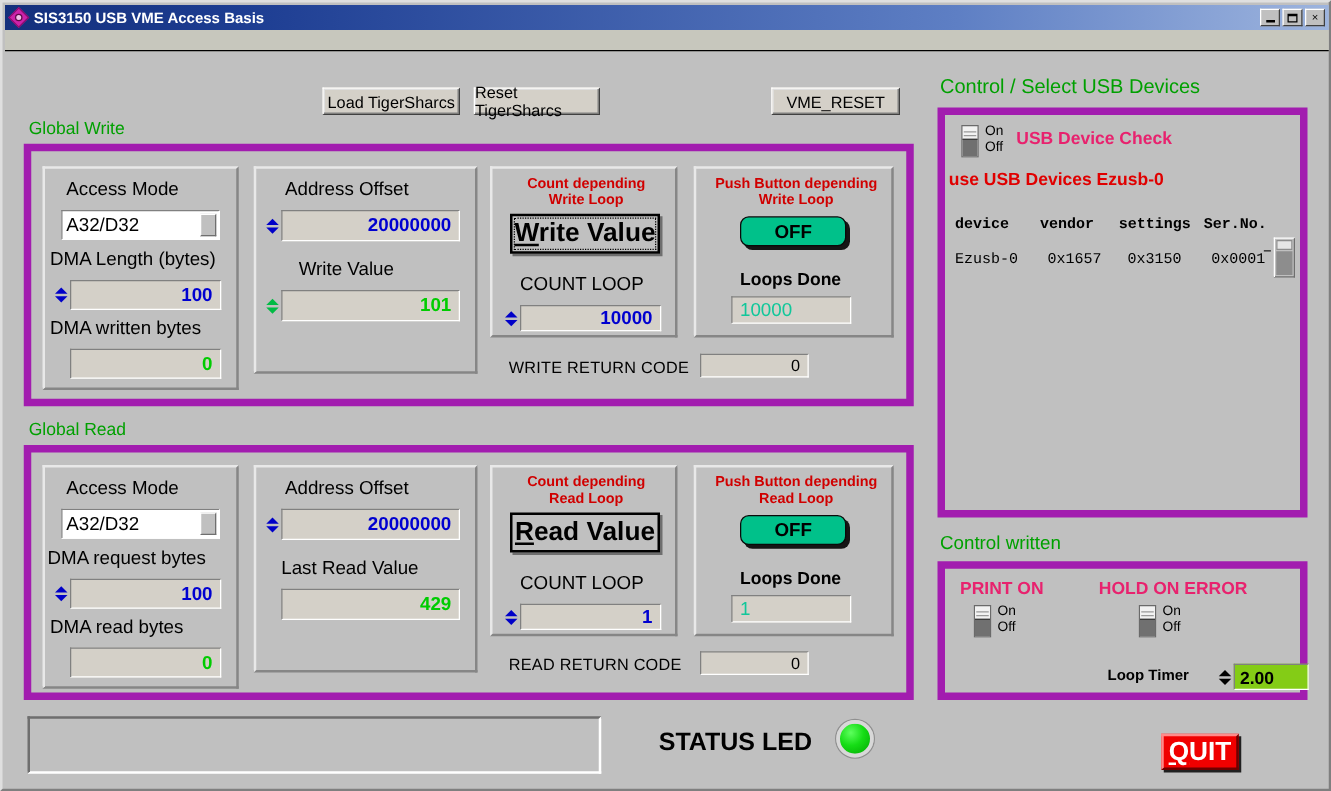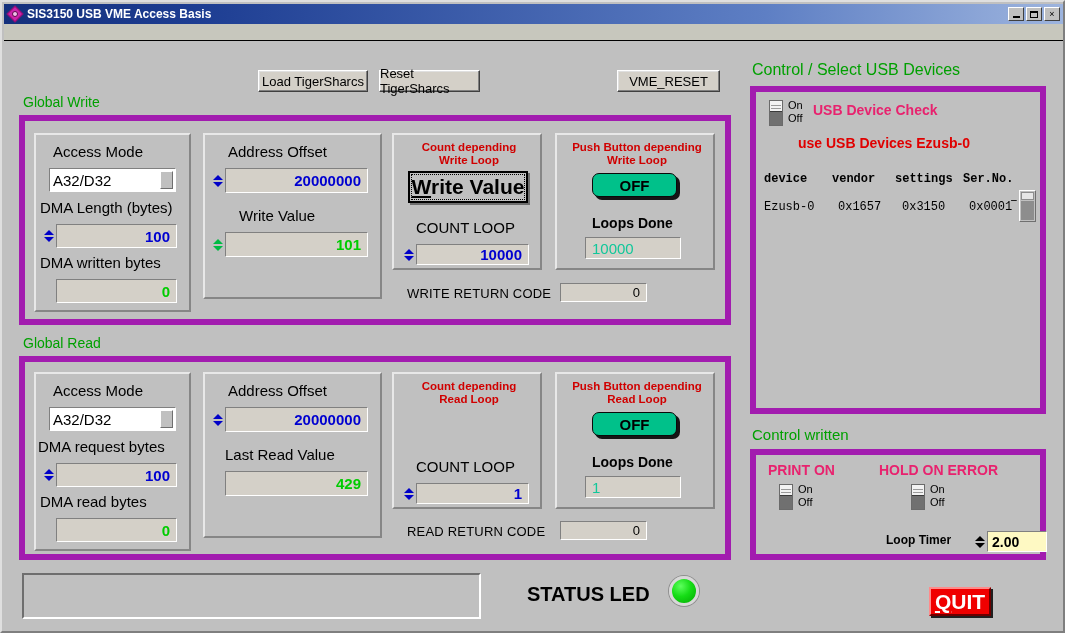--- a/index.html
+++ b/index.html
@@ -48,34 +48,34 @@
   
   .panel{position:absolute;background:#c0c0c0;box-sizing:border-box;
     border-top:2px solid #e8e8e8;border-left:2px solid #e8e8e8;
     border-right:2px solid #868686;border-bottom:2px solid #868686;}
 
   .lbl{position:absolute;font-size:15px;color:#000;white-space:nowrap;
        font-family:"Liberation Sans", sans-serif;}
   .lbl.sm{font-size:13px;}
   .lbl.red{color:#d00000;font-weight:bold;font-size:11.5px;text-align:center;line-height:13px;}
   .lbl.pink{color:#e8226e;font-weight:bold;font-size:14px;}
-  .lbl.redbold{color:#e00000;font-weight:bold;font-size:14px;margin-left:39px;}
+  .lbl.redbold{color:#e00000;font-weight:bold;font-size:14px;}
 
   
   .field{position:absolute;background:#d4d0c8;box-sizing:border-box;
     border-top:1px solid #808080;border-left:1px solid #808080;
     border-right:1px solid #fff;border-bottom:1px solid #fff;
     display:flex;align-items:center;justify-content:flex-end;
     padding:0 6px;font-size:15px;font-weight:bold;
     font-family:"Liberation Sans", sans-serif;}
   .field.blue{color:#0000d0;}
   .field.green{color:#00cc00;}
   .field.teal{color:#11c79a;justify-content:flex-start;font-weight:normal;}
   .field.black{color:#000;font-weight:normal;font-size:13px;}
-  .field.white{background:#fef9c3;}
+  .field.white{background:#84cc16;}
 
   
   .combo{position:absolute;background:#fff;box-sizing:border-box;
     border-top:1px solid #808080;border-left:1px solid #808080;
     border-right:1px solid #fff;border-bottom:1px solid #fff;
     display:flex;align-items:center;font-size:15px;color:#000;padding-left:3px;
     font-family:"Liberation Sans", sans-serif;}
   .combo .thumb{position:absolute;right:2px;top:2px;bottom:2px;width:13px;background:#c0c0c0;
     border-top:1px solid #fff;border-left:1px solid #fff;
     border-right:1px solid #6f6f6f;border-bottom:1px solid #6f6f6f;box-sizing:border-box;}
@@ -278,20 +278,23 @@
         <span class="dn"></span>
     </div>
     <div class="field blue" style="left:20px;top:33px;width:143px;height:25px;">20000000</div>
     <div class="lbl" style="left:20px;top:72px;">Last Read Value</div>
     <div class="field green" style="left:20px;top:97px;width:143px;height:25px;">429</div>
   </div>
 
   <div class="panel" style="left:390px;top:370px;width:150px;height:137px;">
     <div class="lbl red" style="left:0;top:6px;width:150px;">Count depending</div>
     <div class="lbl red" style="left:0;top:19px;width:150px;">Read Loop</div>
+    <div class="actbtn" style="left:14px;top:36px;width:120px;height:32px;">
+      <span><u>R</u><span>ead Value</span></span>
+    </div>
     <div class="lbl" style="left:22px;top:84px;">COUNT LOOP</div>
     <div class="spin" style="left:8px;top:109px;height:21px;">
       <span class="up"></span>
         <span class="dn"></span>
     </div>
     <div class="field blue" style="left:22px;top:109px;width:113px;height:21px;">1</div>
   </div>
 
   <div class="panel" style="left:553px;top:370px;width:160px;height:137px;">
     <div class="lbl red" style="left:0;top:6px;width:160px;">Push Button depending</div>

